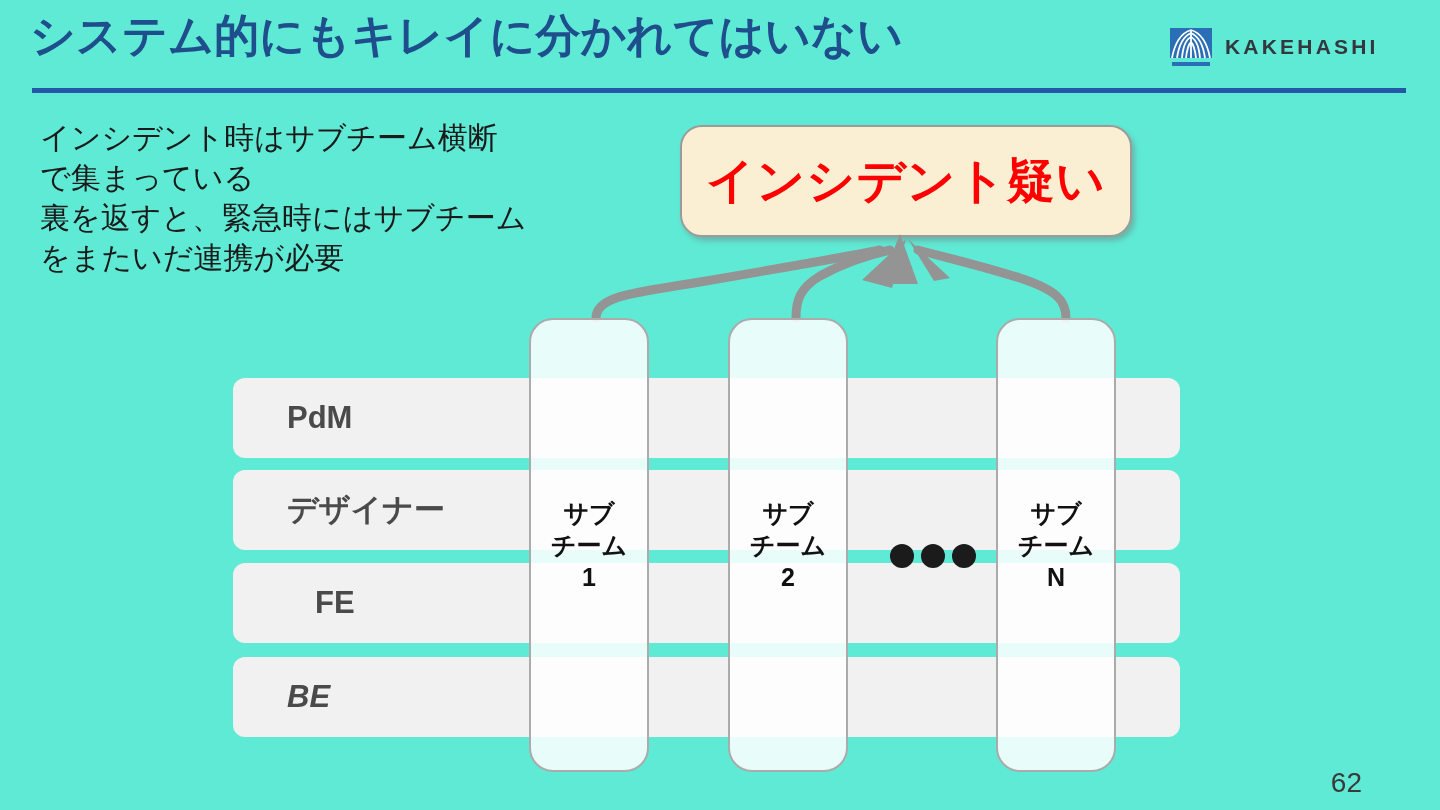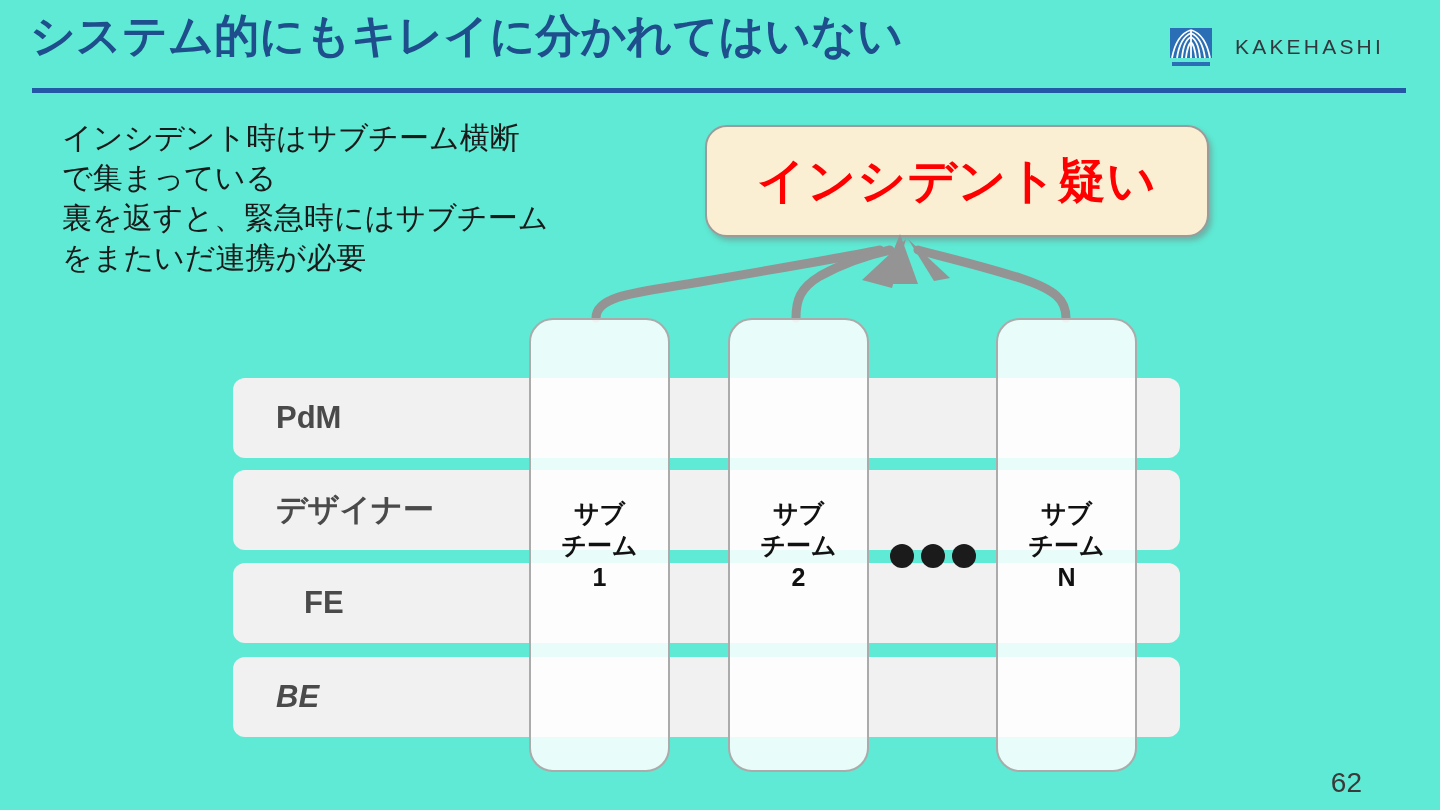--- a/index.html
+++ b/index.html
@@ -50,45 +50,44 @@
     align-items: center;
     gap: 11px;
   }
   .logo-mark {
     width: 46px;
     height: 46px;
     display: block;
   }
   .logo-text {
     font-size: 21px;
-    font-weight: normal;
+    font-weight: bold;
     color: #33383F;
     letter-spacing: 3.2px;
     white-space: nowrap;
-    margin-left: 10px;
   }
 
   
   .lead-text {
     position: absolute;
-    left: 62px;
+    left: 40px;
     top: 118px;
     width: 620px;
     font-size: 30px;
     line-height: 1.33;
     color: #1a1a1a;
     white-space: pre-line;
   }
 
   
   .incident-box {
     position: absolute;
-    left: 705px;
+    left: 680px;
     top: 125px;
-    width: 504px;
+    width: 452px;
     height: 112px;
     background: #FAEFD3;
     border: 2px solid #9B9B9B;
     border-radius: 22px;
     box-shadow: 3px 4px 5px rgba(120,120,120,0.45);
     display: flex;
     align-items: center;
     justify-content: center;
     box-sizing: border-box;
   }
@@ -116,36 +115,36 @@
     left: 233px;
     width: 947px;
     height: 80px;
     background: #F1F1F1;
     border-radius: 12px;
     display: flex;
     align-items: center;
     box-sizing: border-box;
   }
   .role-label {
-    margin-left: 43px;
+    margin-left: 54px;
     font-size: 31px;
     font-weight: bold;
     color: #4A4A4A;
     white-space: nowrap;
   }
   .row-0 { top: 378px; }
   .row-1 { top: 470px; }
   .row-2 { top: 563px; padding-left: 28px; }
   .row-3 { top: 657px; font-style: italic; }
 
   
   .subteam {
     position: absolute;
     top: 318px;
-    width: 141px;
+    width: 120px;
     height: 454px;
     background: rgba(255,255,255,0.86);
     border: 2px solid #ABABAB;
     border-radius: 24px;
     box-sizing: border-box;
     display: flex;
     flex-direction: column;
     align-items: center;
     justify-content: center;
   }

